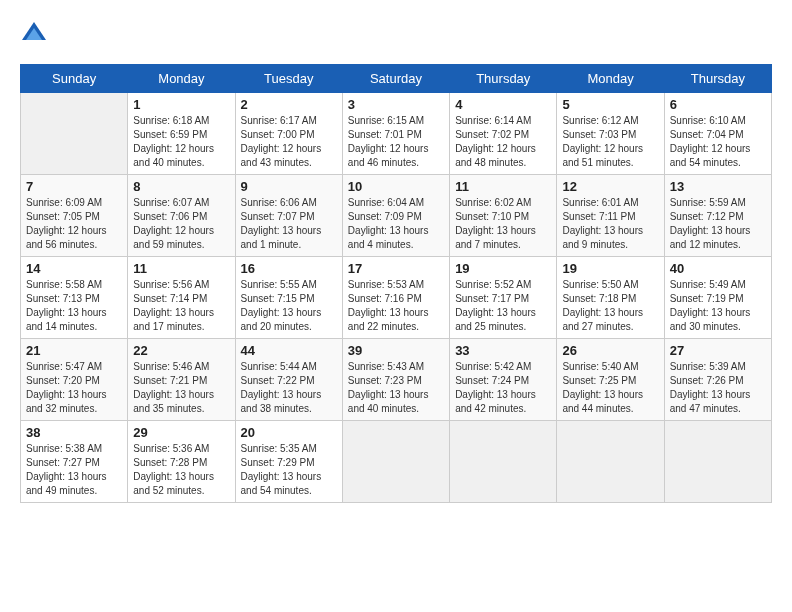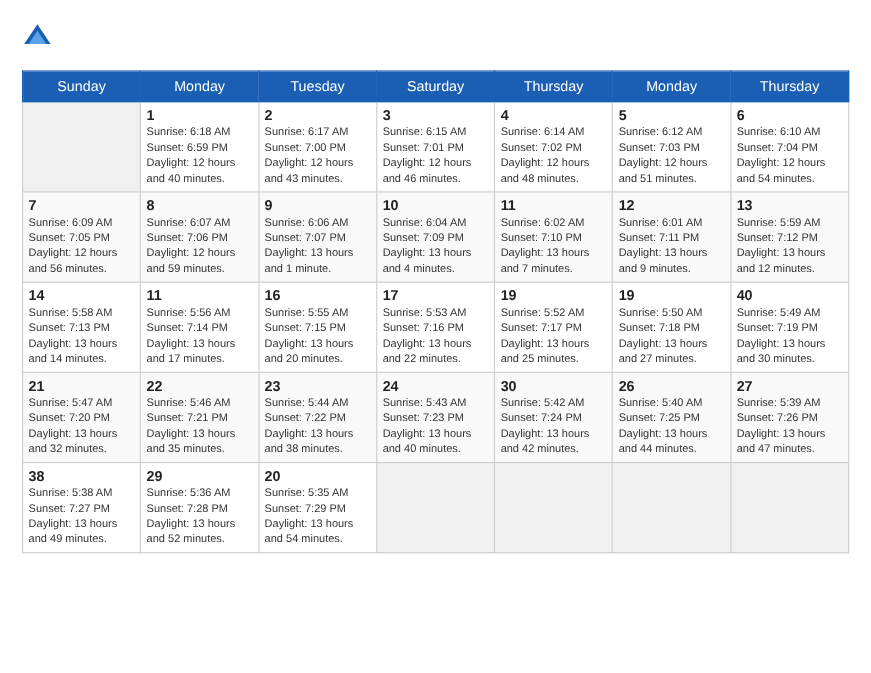--- a/index.html
+++ b/index.html
@@ -217,29 +217,29 @@
       <tr>
         <td>
           <div class="day-number">21</div>
           <div class="day-info">Sunrise: 5:47 AM<br>Sunset: 7:20 PM<br>Daylight: 13 hours and 32 minutes.</div>
         </td>
         <td>
           <div class="day-number">22</div>
           <div class="day-info">Sunrise: 5:46 AM<br>Sunset: 7:21 PM<br>Daylight: 13 hours and 35 minutes.</div>
         </td>
         <td>
-          <div class="day-number">23</div>
+          <div class="day-number">44</div>
           <div class="day-info">Sunrise: 5:44 AM<br>Sunset: 7:22 PM<br>Daylight: 13 hours and 38 minutes.</div>
         </td>
         <td>
-          <div class="day-number">24</div>
+          <div class="day-number">39</div>
           <div class="day-info">Sunrise: 5:43 AM<br>Sunset: 7:23 PM<br>Daylight: 13 hours and 40 minutes.</div>
         </td>
         <td>
-          <div class="day-number">30</div>
+          <div class="day-number">33</div>
           <div class="day-info">Sunrise: 5:42 AM<br>Sunset: 7:24 PM<br>Daylight: 13 hours and 42 minutes.</div>
         </td>
         <td>
           <div class="day-number">26</div>
           <div class="day-info">Sunrise: 5:40 AM<br>Sunset: 7:25 PM<br>Daylight: 13 hours and 44 minutes.</div>
         </td>
         <td>
           <div class="day-number">27</div>
           <div class="day-info">Sunrise: 5:39 AM<br>Sunset: 7:26 PM<br>Daylight: 13 hours and 47 minutes.</div>
         </td>

